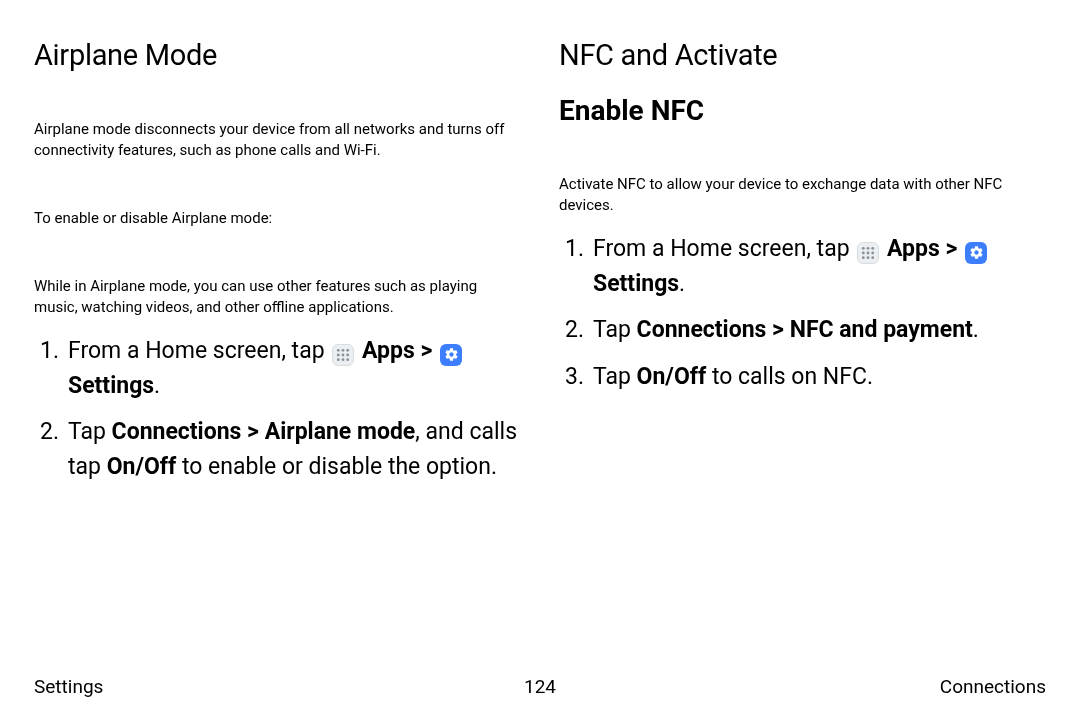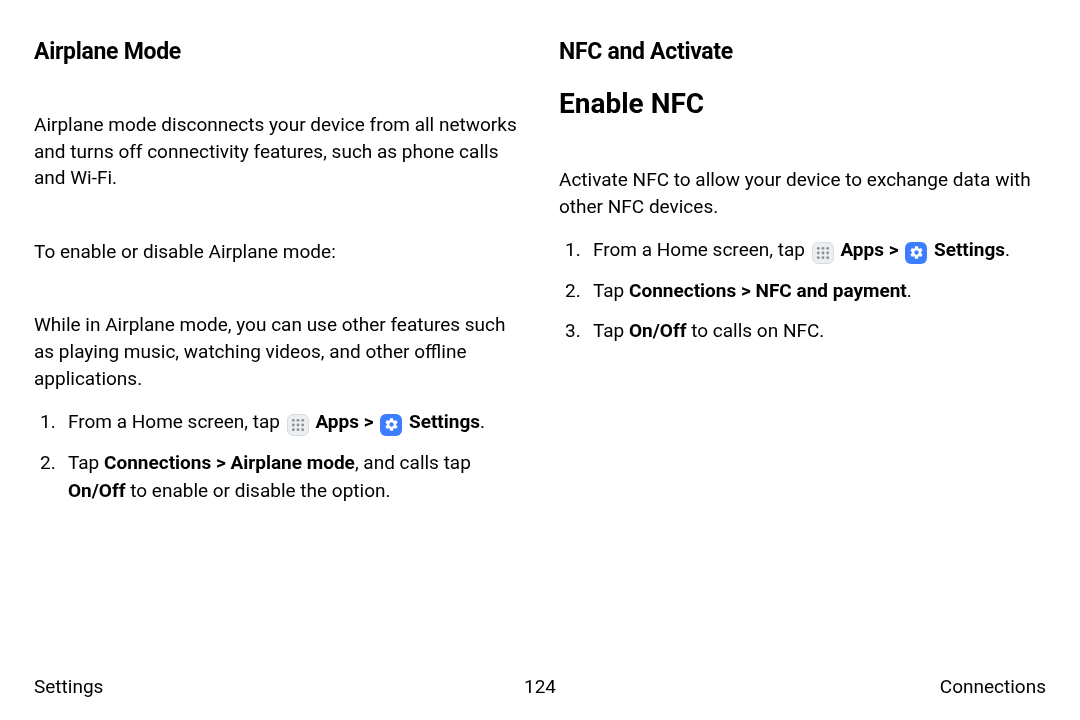--- a/index.html
+++ b/index.html
@@ -15,42 +15,42 @@
     display: flex;
     padding: 38px 34px 0 34px;
     gap: 38px;
     height: 660px;
   }
   .col {
     flex: 1;
     min-width: 0;
   }
   h1 {
-    font-size: 23px;
-    font-weight: 700;
+    font-size: 29px;
+    font-weight: 400;
     margin-bottom: 20px;
     letter-spacing: -0.3px;
   }
   h2 {
     font-size: 28px;
     font-weight: 700;
     margin-top: 22px;
     margin-bottom: 8px;
   }
   p {
-    font-size: 19px;
+    font-size: 15px;
     line-height: 1.4;
     margin-bottom: 16px;
     font-weight: 400;
     margin-top: 47px;
   }
   ol {
     list-style: none;
     counter-reset: item;
-    font-size: 19px;
+    font-size: 23px;
     line-height: 1.5;
   }
   ol li {
     counter-increment: item;
     padding-left: 34px;
     position: relative;
     margin-bottom: 12px;
   }
   ol li::before {
     content: counter(item) ".";

